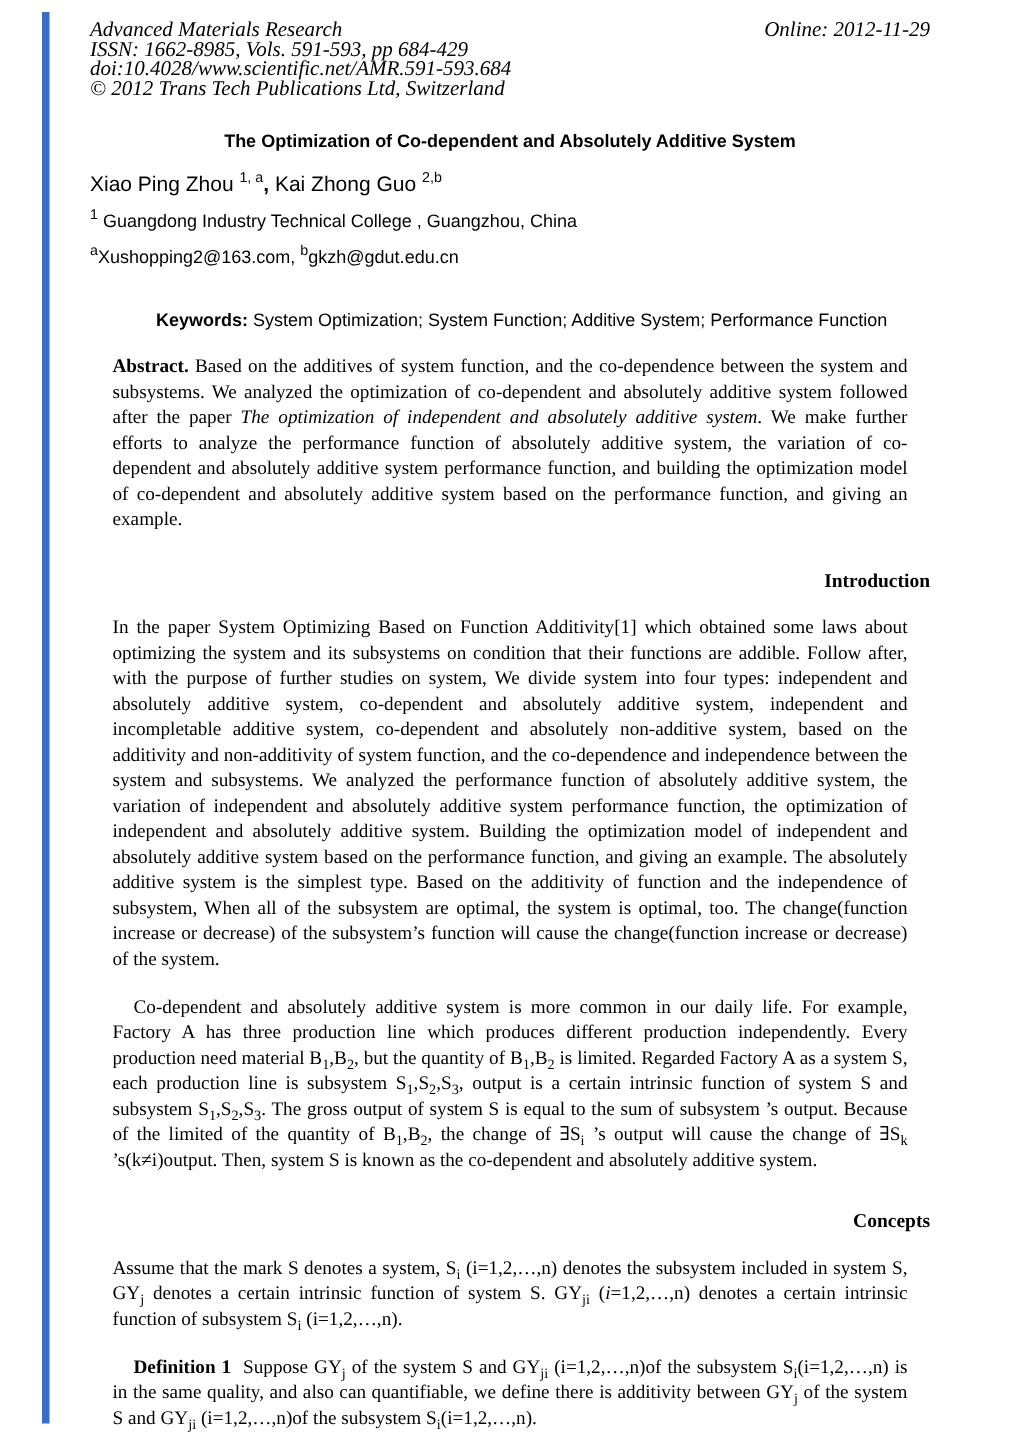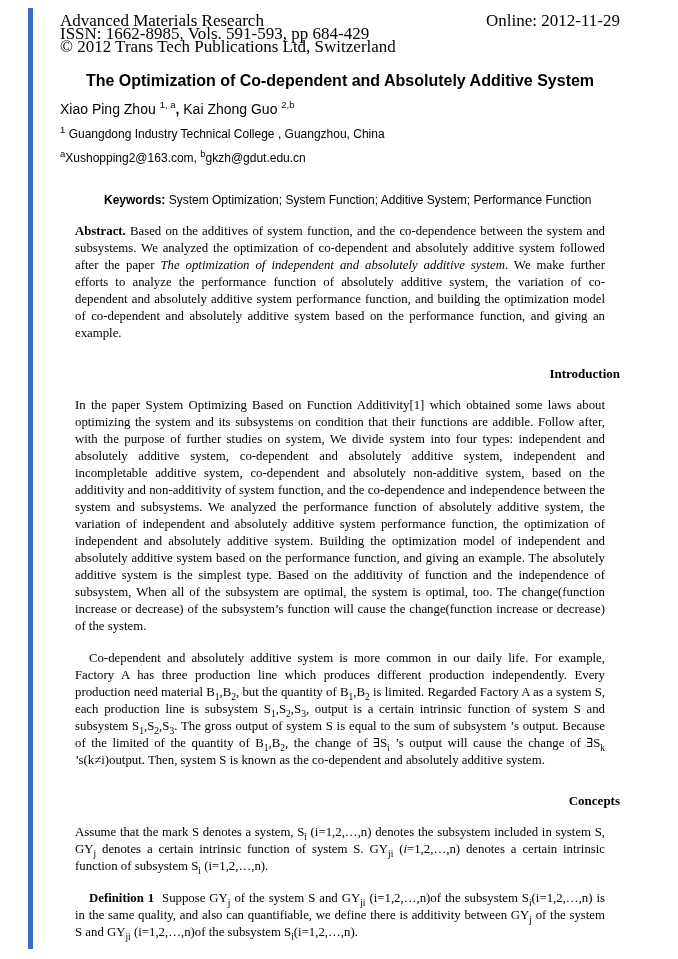--- a/index.html
+++ b/index.html
@@ -13,27 +13,27 @@
   }
   .margin-bar{
     position:absolute;left:28px;top:8px;width:5px;height:941px;
     background:#3a6bc5;
   }
   .content{
     position:absolute;left:60px;top:14px;width:560px;
   }
   
   .pub-header{
-    font-size:17px;line-height:13px;
+    font-style:italic;font-size:14px;line-height:13px;
   }
   .pub-row{display:flex;justify-content:space-between;}
   
   .paper-title{
     font-family:"Liberation Sans","DejaVu Sans",sans-serif;
-    font-weight:bold;font-size:16px;line-height:20px;
+    font-weight:bold;font-size:12px;line-height:20px;
     text-align:center;margin:18px 0 0 0;
   }
   .authors{
     font-family:"Liberation Sans","DejaVu Sans",sans-serif;
     font-size:14px;line-height:18px;margin-top:9px;
   }
   .affil,.emails{
     font-family:"Liberation Sans","DejaVu Sans",sans-serif;
     font-size:12px;line-height:15px;text-align:left;margin-top:9px;
   }
@@ -62,20 +62,21 @@
   <div class="margin-bar"></div>
 
   <div class="content">
 
     <div class="pub-header">
       <div class="pub-row">
         <span>Advanced Materials Research</span>
         <span>Online: 2012-11-29</span>
       </div>
       <div>ISSN: 1662-8985, Vols. 591-593, pp 684-429</div>
+      <div>doi:10.4028/www.scientific.net/AMR.591-593.684</div>
       <div>© 2012 Trans Tech Publications Ltd, Switzerland</div>
     </div>
 
     <h1 class="paper-title">The Optimization of Co-dependent and Absolutely Additive System</h1>
 
     <div class="authors">Xiao Ping Zhou <sup>1, a</sup><b>, </b>Kai Zhong Guo <sup>2,b</sup></div>
 
     <div class="affil"><sup>1</sup> Guangdong Industry Technical College , Guangzhou, China</div>
 
     <div class="emails"><sup>a</sup>Xushopping2@163.com, <sup>b</sup>gkzh@gdut.edu.cn</div>

